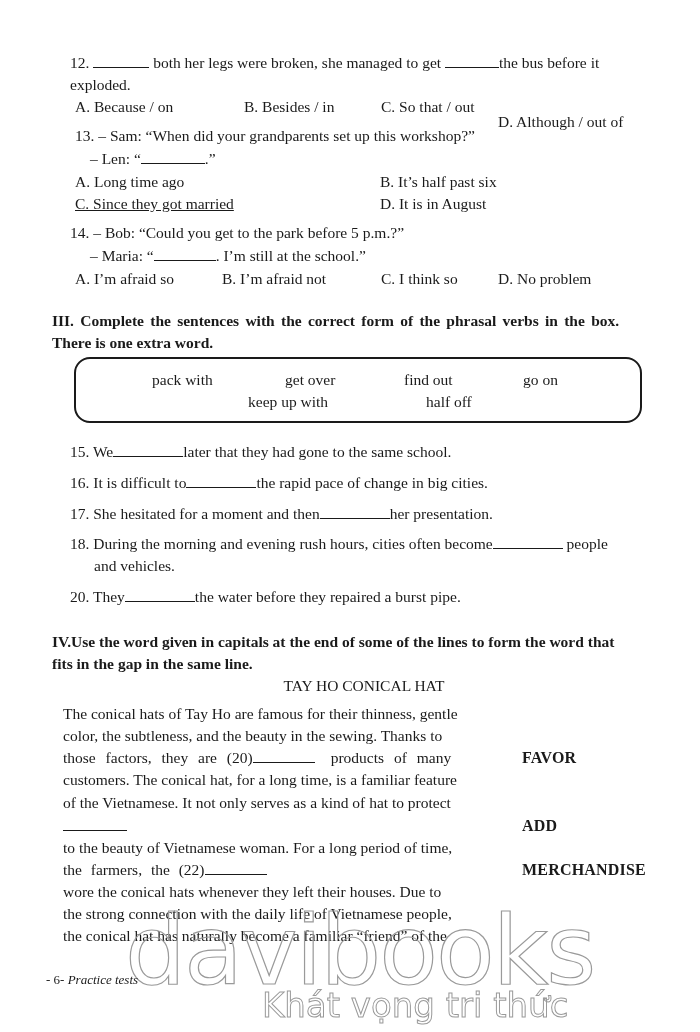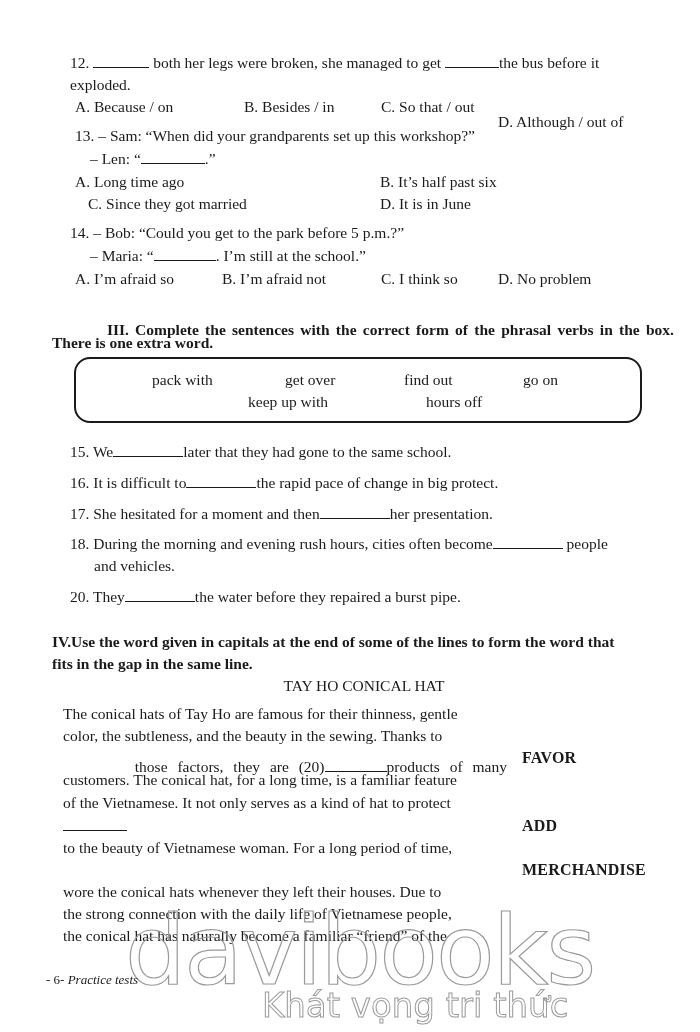--- a/index.html
+++ b/index.html
@@ -3,21 +3,21 @@
 <meta charset="utf-8">
 <style>
   html, body { margin:0; padding:0; }
   body {
     width:700px; height:1032px; background:#ffffff; position:relative; overflow:hidden;
     font-family:"Liberation Serif", "DejaVu Serif", serif; color:#1a1a1a;
   }
   .ln { position:absolute; font-size:15.5px; white-space:nowrap; line-height:18px; }
   .bold { font-weight:bold; }
   .blank { display:inline-block; border-bottom:1.3px solid #1a1a1a; height:12px; vertical-align:baseline; }
-  .just { display:flex; justify-content:flex-end;margin-top:9px; }
+  .just { display:flex; justify-content:flex-start; }
   .box {
     position:absolute; left:74px; top:357px; width:564px; height:62px;
     border:2.5px solid #1a1a1a; border-radius:16px;
   }
   .box span { position:absolute; font-size:15.5px; white-space:nowrap; }
   .kw { position:absolute; left:522px; font-size:16px; font-weight:bold; letter-spacing:0.2px; }
   .footer { position:absolute; left:46px; top:972px; font-size:13px; }
   .footer i { font-style:italic; }
   .wm1 {
     position:absolute; left:125px; top:895px; font-family:"DejaVu Sans", sans-serif;
@@ -42,22 +42,22 @@
 <div class="ln" style="left:244px;top:98px;">B. Besides / in</div>
 <div class="ln" style="left:381px;top:98px;">C. So that / out</div>
 <div class="ln" style="left:498px;top:98px;margin-top:15px;">D. Although / out of</div>
 
 <div class="ln" style="left:75px;top:127px;">13. – Sam: “When did your grandparents set up this workshop?”</div>
 <div class="ln" style="left:90px;top:150px;">
   <span>– Len: “</span><span class="blank" style="width:64px;"></span><span>.”</span>
 </div>
 <div class="ln" style="left:75px;top:173px;">A. Long time ago</div>
 <div class="ln" style="left:380px;top:173px;">B. It’s half past six</div>
-<div class="ln" style="left:88px;top:195px;">C. Since they got married</div>
-<div class="ln" style="left:380px;top:195px;">D. It is in June</div>
+<div class="ln" style="left:75px;top:195px;text-decoration:underline;">C. Since they got married</div>
+<div class="ln" style="left:380px;top:195px;">D. It is in August</div>
 
 <div class="ln" style="left:70px;top:224px;">14.  – Bob: “Could you get to the park before 5 p.m.?”</div>
 <div class="ln" style="left:90px;top:247px;">
   <span>– Maria: “</span><span class="blank" style="width:62px;"></span><span>. I’m still at the school.”</span>
 </div>
 <div class="ln" style="left:75px;top:270px;">A. I’m afraid so</div>
 <div class="ln" style="left:222px;top:270px;">B. I’m afraid not</div>
 <div class="ln" style="left:381px;top:270px;">C. I think so</div>
 <div class="ln" style="left:498px;top:270px;">D. No problem</div>
 
@@ -67,59 +67,60 @@
   </div>
 </div>
 <div class="ln bold" style="left:52px;top:334px;text-align:right;">There is one extra word.</div>
 
 <div class="box">
   <span style="left:76px;top:12px;">pack with</span>
   <span style="left:209px;top:12px;">get over</span>
   <span style="left:328px;top:12px;">find out</span>
   <span style="left:447px;top:12px;">go on</span>
   <span style="left:172px;top:34px;">keep up with</span>
-  <span style="left:350px;top:34px;">hours off</span>
+  <span style="left:350px;top:34px;">half off</span>
 </div>
 
 <div class="ln" style="left:70px;top:443px;">
   <span>15. We</span><span class="blank" style="width:70px;"></span><span>later that they had gone to the same school.</span>
 </div>
 <div class="ln" style="left:70px;top:474px;">
-  <span>16. It is difficult to</span><span class="blank" style="width:70px;"></span><span>the rapid pace of change in big protect.</span>
+  <span>16. It is difficult to</span><span class="blank" style="width:70px;"></span><span>the rapid pace of change in big cities.</span>
 </div>
 <div class="ln" style="left:70px;top:505px;">
   <span>17. She hesitated for a moment and then</span><span class="blank" style="width:70px;"></span><span>her presentation.</span>
 </div>
 <div class="ln" style="left:70px;top:535px;">
   <span>18. During the morning and evening rush hours, cities often become</span><span class="blank" style="width:70px;"></span><span> people</span>
 </div>
 <div class="ln" style="left:94px;top:557px;">and vehicles.</div>
 <div class="ln" style="left:70px;top:588px;">
   <span>20. They</span><span class="blank" style="width:70px;"></span><span>the water before they repaired a burst pipe.</span>
 </div>
 
 <div class="ln bold" style="left:52px;top:633px;">IV.Use the word given in capitals at the end of some of the lines to form the word that</div>
 <div class="ln bold" style="left:52px;top:655px;">fits in the gap in the same line.</div>
 <div class="ln" style="left:0;width:700px;text-align:center;top:677px;padding-left:28px;box-sizing:border-box;">TAY HO CONICAL HAT</div>
 
 <div class="ln" style="left:63px;top:705px;">The conical hats of Tay Ho are famous for their thinness, gentle</div>
 <div class="ln" style="left:63px;top:727px;">color, the subtleness, and the beauty in the sewing. Thanks to</div>
-<div class="ln just" style="left:63px;top:749px;width:444px;">
+<div class="ln just" style="left:63px;top:749px;width:444px;gap:16px;">
   <span><span style="word-spacing:6px;">those factors, they are (20)</span><span class="blank" style="width:62px;"></span></span>
   <span style="word-spacing:6px;">products of many</span>
 </div>
 <div class="kw" style="top:749px;">FAVOR</div>
 <div class="ln" style="left:63px;top:771px;">customers. The conical hat, for a long time, is a familiar feature</div>
 <div class="ln" style="left:63px;top:794px;">of the Vietnamese. It not only serves as a kind of hat to protect</div>
 <div class="ln" style="left:63px;top:817px;">
   <span class="blank" style="width:64px;"></span>
 </div>
 <div class="kw" style="top:817px;">ADD</div>
 <div class="ln" style="left:63px;top:839px;">to the beauty of Vietnamese woman. For a long period of time,</div>
 <div class="ln just" style="left:63px;top:861px;width:444px;">
+  <span><span style="word-spacing:5px;">the farmers, the (22)</span><span class="blank" style="width:62px;"></span></span>
 </div>
 <div class="kw" style="top:861px;">MERCHANDISE</div>
 <div class="ln" style="left:63px;top:883px;">wore the conical hats whenever they left their houses. Due to</div>
 <div class="ln" style="left:63px;top:905px;">the strong connection with the daily life of Vietnamese people,</div>
 <div class="ln" style="left:63px;top:927px;">the conical hat has naturally become a familiar “friend” of the</div>
 
 <div class="wm1">davibooks</div>
 <div class="wm2">Khát vọng tri thức</div>
 
 <div class="footer">

